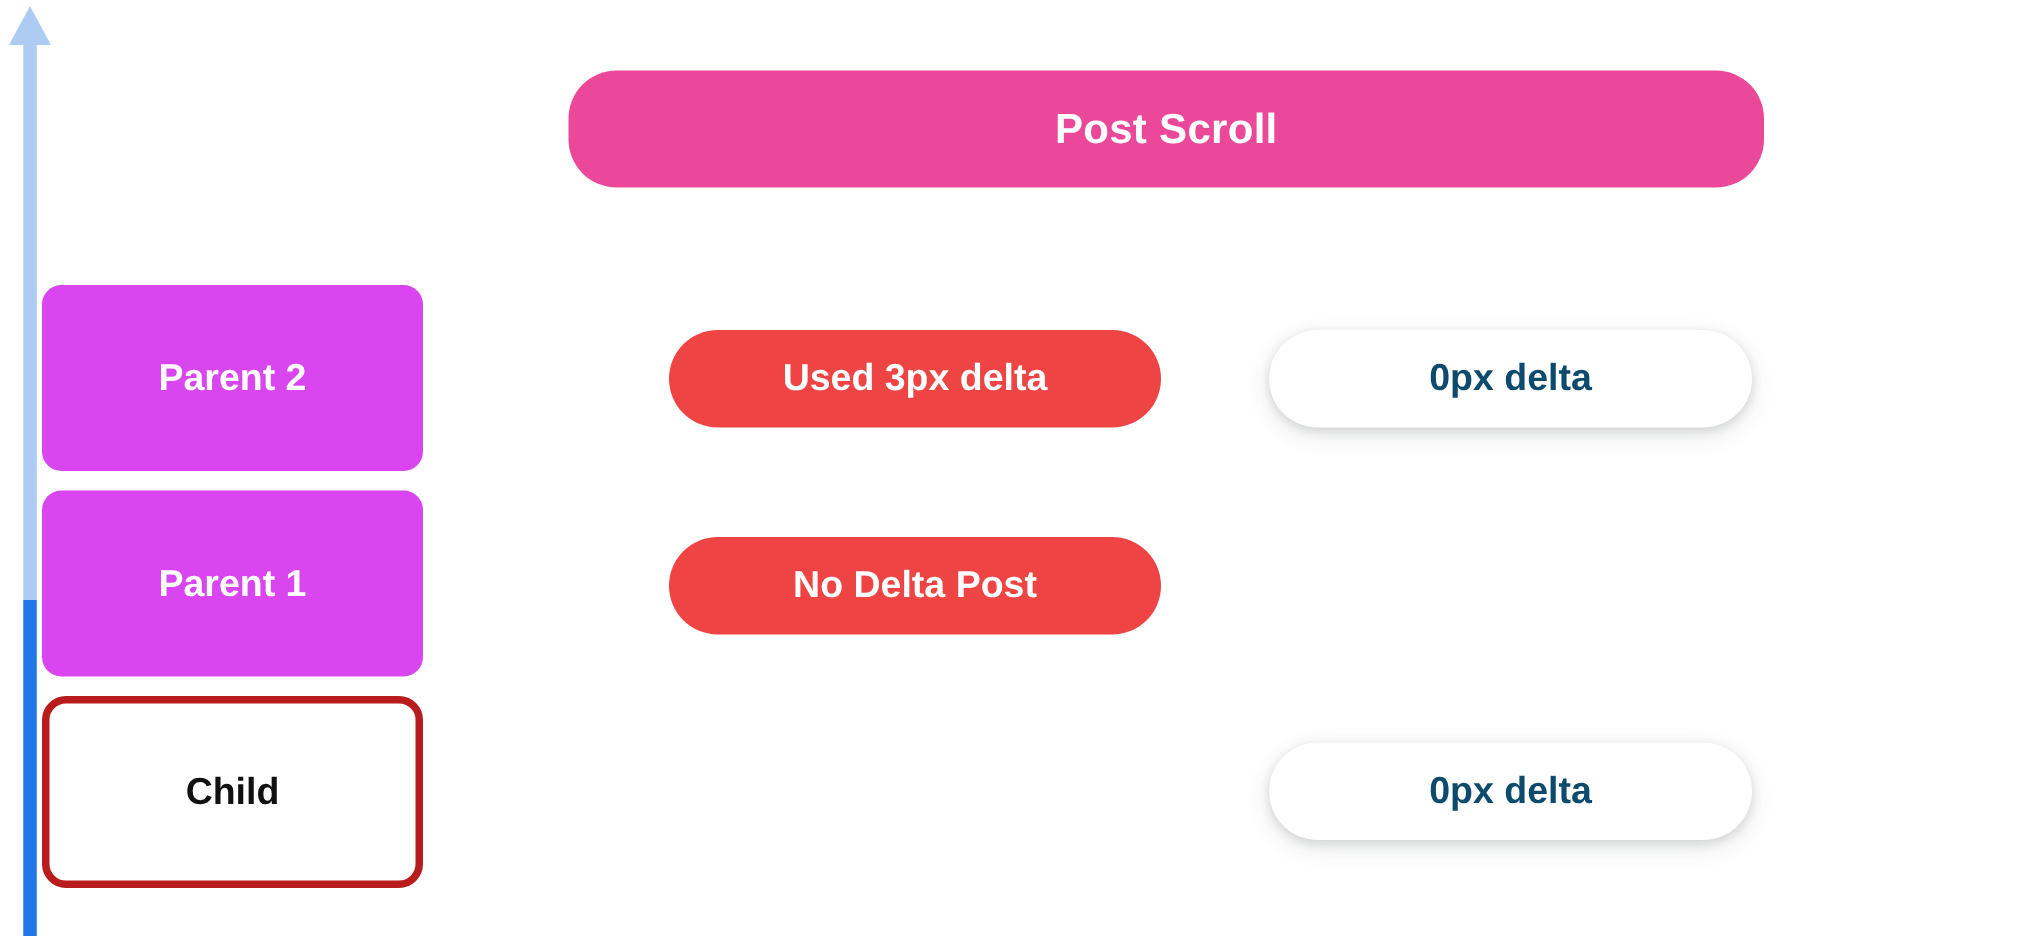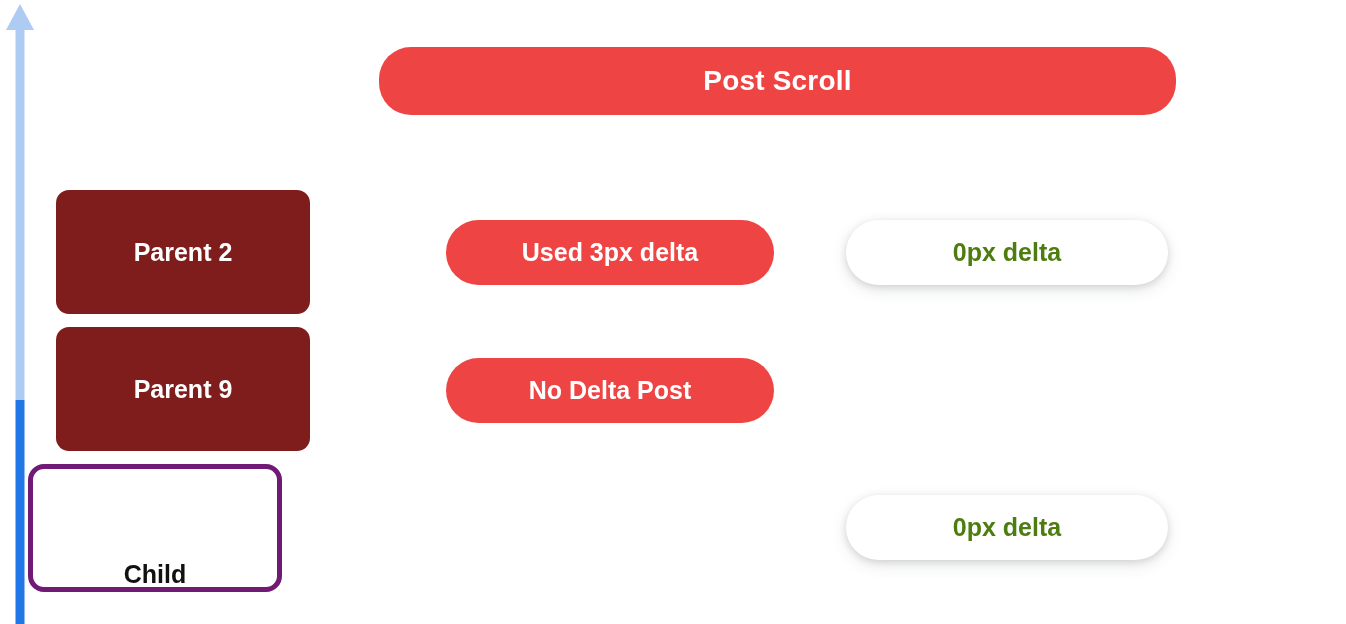--- a/index.html
+++ b/index.html
@@ -20,22 +20,22 @@
     background: #ffffff;
     overflow: hidden;
   }
 
   
   .header-pill {
     position: absolute;
     left: 379px;
     top: 47px;
     width: 797px;
-    height: 68px;
-    background: #ef4444;
+    height: 78px;
+    background: #ec4899;
     border-radius: 32px;
     display: flex;
     align-items: center;
     justify-content: center;
   }
   .header-pill-label {
     color: #ffffff;
     font-size: 28px;
     font-weight: bold;
     letter-spacing: 0.2px;
@@ -46,29 +46,27 @@
   .stack-box {
     position: absolute;
     left: 28px;
     width: 254px;
     display: flex;
     align-items: center;
     justify-content: center;
     box-sizing: border-box;
   }
   .stack-box.filled {
-    background: #7f1d1d;
+    background: #d946ef;
     border-radius: 13px;
-    margin-left: 28px;
   }
   .stack-box.outlined {
     background: #ffffff;
-    border: 5px solid #701a75;
+    border: 5px solid #b91c1c;
     border-radius: 16px;
-    align-items: flex-end;
   }
   .stack-box-label {
     font-size: 25px;
     font-weight: bold;
     line-height: 1;
   }
   .stack-box.filled .stack-box-label { color: #ffffff; }
   .stack-box.outlined .stack-box-label { color: #111111; }
 
   #box-parent2 { top: 190px;  height: 124px; }
@@ -111,21 +109,21 @@
   .note-pill.white {
     background: #ffffff;
     border-radius: 33px;
     left: 846px;
     width: 322px;
     height: 65px;
     box-shadow: 0 2px 7px rgba(60,64,67,0.16),
                 0 5px 16px rgba(60,64,67,0.12);
   }
   .note-pill.white .note-pill-label {
-    color: #4d7c0f;
+    color: #0c4a6e;
     font-size: 25px;
     font-weight: bold;
     line-height: 1;
   }
   #pill-delta-top    { top: 220px; }
   #pill-delta-bottom { top: 495px; }
 </style>
 </head>
 <body>
 
@@ -133,21 +131,21 @@
 
   <div class="header-pill">
     <span class="header-pill-label">Post Scroll</span>
   </div>
 
   <div id="box-parent2" class="stack-box filled">
     <span class="stack-box-label">Parent 2</span>
   </div>
 
   <div id="box-parent1" class="stack-box filled">
-    <span class="stack-box-label">Parent 9</span>
+    <span class="stack-box-label">Parent 1</span>
   </div>
 
   <div id="box-child" class="stack-box outlined">
     <span class="stack-box-label">Child</span>
   </div>
 
   <div id="arrow-up-wrap">
     <svg class="arrow-svg" width="40" height="400" viewBox="0 0 40 400">
       <line x1="20" y1="400" x2="20" y2="22" stroke="#aecbf4" stroke-width="9" stroke-linecap="butt"></line>
       <polygon points="20,4 34,30 6,30" fill="#aecbf4"></polygon>

